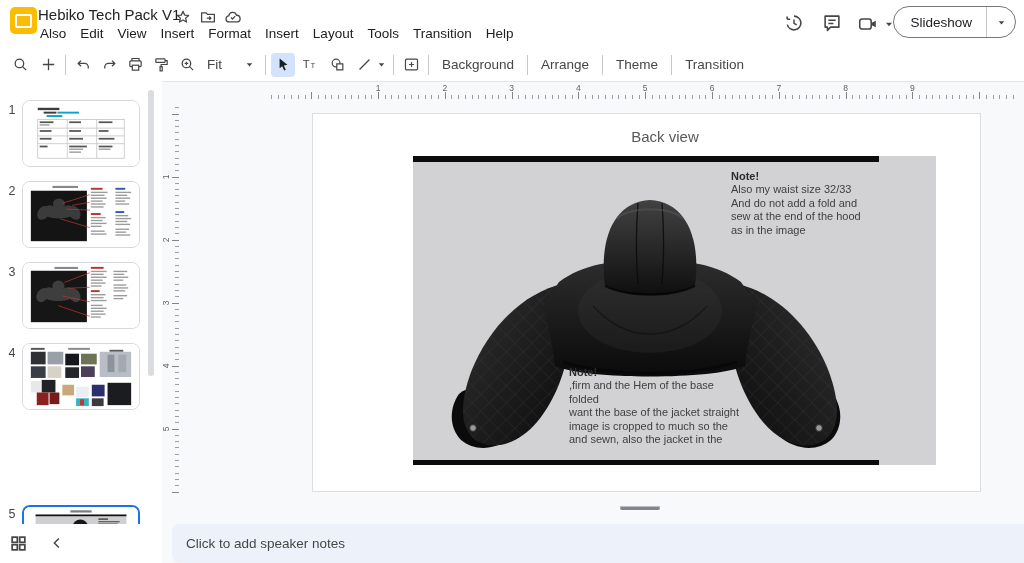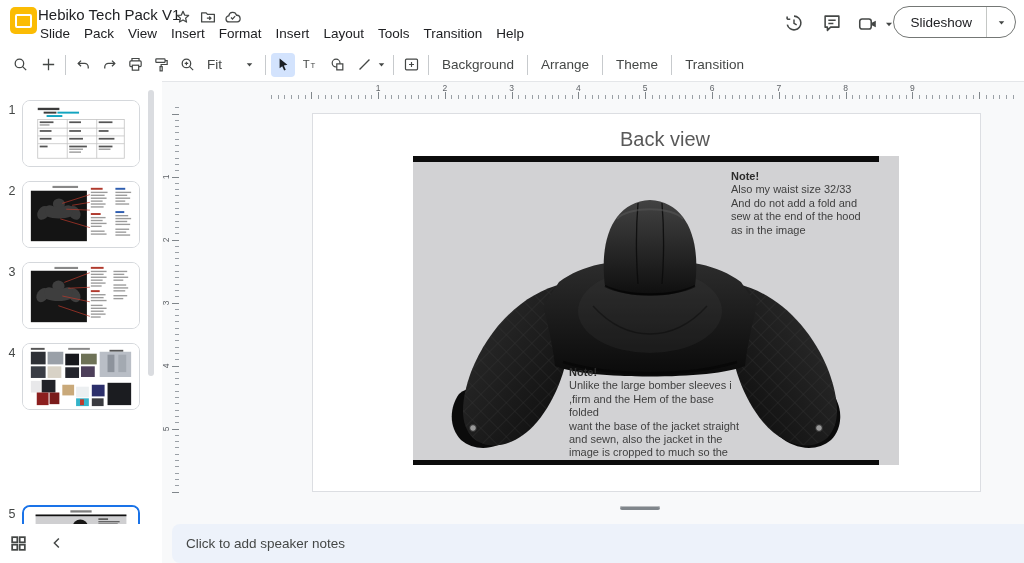--- a/index.html
+++ b/index.html
@@ -46,22 +46,22 @@
   .canvas{position:absolute;left:162px;top:81px;right:0;bottom:39px;background:#f8f9fa;border-top:1px solid #e4e6e9;box-sizing:border-box;}
   .hruler{position:absolute;left:0;top:0;right:0;height:19px;}
   .hruler i{position:absolute;bottom:2px;width:1px;height:4px;background:#9aa0a6;}
   .hruler i.M{height:7px;background:#80868b;}
   .hruler b{position:absolute;top:1px;transform:translateX(-50%);font-weight:400;font-size:8.5px;color:#5f6368;}
   .vruler{position:absolute;left:0;top:0;width:19px;bottom:0;}
   .vruler i{position:absolute;right:2px;height:1px;width:4px;background:#9aa0a6;}
   .vruler i.M{width:7px;background:#80868b;}
   .vruler b{position:absolute;left:2px;transform:translateY(-50%) rotate(-90deg);font-weight:400;font-size:8.5px;color:#5f6368;}
   .page{position:absolute;left:151px;top:32px;width:667px;height:377px;background:#fff;box-shadow:0 0 0 1px #dcdee2;}
-  .slide-title{position:absolute;left:433px;top:46px;width:140px;text-align:center;font-size:20px;color:#595959;}
-  .slide-image{position:absolute;left:251px;top:74px;width:486px;height:309px;background:#d2d2d4;}
+  .slide-title{position:absolute;left:433px;top:46px;width:140px;text-align:center;font-size:15px;color:#595959;}
+  .slide-image{position:absolute;left:251px;top:74px;width:523px;height:309px;background:#d2d2d4;}
   .slide-image > svg{position:absolute;left:0;top:0;}
   .img-note{position:absolute;font-size:11px;line-height:13.4px;color:#3f3f3f;}
   .img-note .nh{font-weight:bold;color:#2b2b2b;}
   .note-top{left:318px;top:14px;width:145px;}
   .note-bottom{left:156px;top:210px;width:175px;}
   .drag-handle{position:absolute;left:458px;top:424px;width:40px;height:4px;border-radius:2px;background:#80868b;box-shadow:inset 0 1px 0 #b9bcbf;}
 
   
   .bottombar{position:absolute;left:0;right:0;bottom:0;height:39px;background:#f8f9fa;}
   .bottombar-left{position:absolute;left:0;top:0;width:162px;height:39px;background:#fff;}
@@ -87,22 +87,22 @@
       <svg class="tico ic" viewBox="0 0 24 24">
           <path d="M3.5 6.5h6l1.8 2h9.2v10h-17z" fill="none" stroke="currentColor" stroke-width="1.7" stroke-linejoin="round"></path>
           <path d="M10.5 13.5h5m-1.8-2.2l2.2 2.2-2.2 2.2" fill="none" stroke="currentColor" stroke-width="1.6"></path>
         </svg>
       <svg class="tico ic" viewBox="0 0 24 24">
           <path d="M7 18.5a4 4 0 0 1-.6-8 5.2 5.2 0 0 1 10.2-.8 4.4 4.4 0 0 1 .9 8.8z" fill="none" stroke="currentColor" stroke-width="1.7" stroke-linejoin="round"></path>
           <path d="M9.3 12.7l2 2 3.6-3.8" fill="none" stroke="currentColor" stroke-width="1.6"></path>
         </svg>
     </div>
     <div class="menubar">
-      <span class="menu-item">Slide</span>
-      <span class="menu-item">Pack</span>
+      <span class="menu-item">Also</span>
+      <span class="menu-item">Edit</span>
       <span class="menu-item">View</span>
       <span class="menu-item">Insert</span>
       <span class="menu-item">Format</span>
       <span class="menu-item">Insert</span>
       <span class="menu-item">Layout</span>
       <span class="menu-item">Tools</span>
       <span class="menu-item">Transition</span>
       <span class="menu-item">Help</span>
     </div>
     <div class="hdr-right">
@@ -691,25 +691,24 @@
 
       <div class="img-note note-top">
         <div class="nh">Note!</div>
         <div>Also my waist size  32/33</div>
         <div>And do not add a fold and</div>
         <div>sew at the end of the hood</div>
         <div>as in the image</div>
       </div>
       <div class="img-note note-bottom">
         <div class="nh">Note!</div>
-        <div>Unlike the large bomber sleeves i</div>
         <div>,firm and the Hem of the base folded</div>
         <div>want the base of the jacket straight</div>
+        <div>image is cropped to much so the</div>
         <div>and sewn,  also the jacket in the</div>
-        <div>image is cropped to much so the</div>
       </div>
     </div>
 
     <div class="drag-handle"></div>
   </div>
 
   <div class="bottombar">
     <div class="bottombar-left"></div>
     <div class="notes-panel">
       <span class="notes-placeholder">Click to add speaker notes</span>

